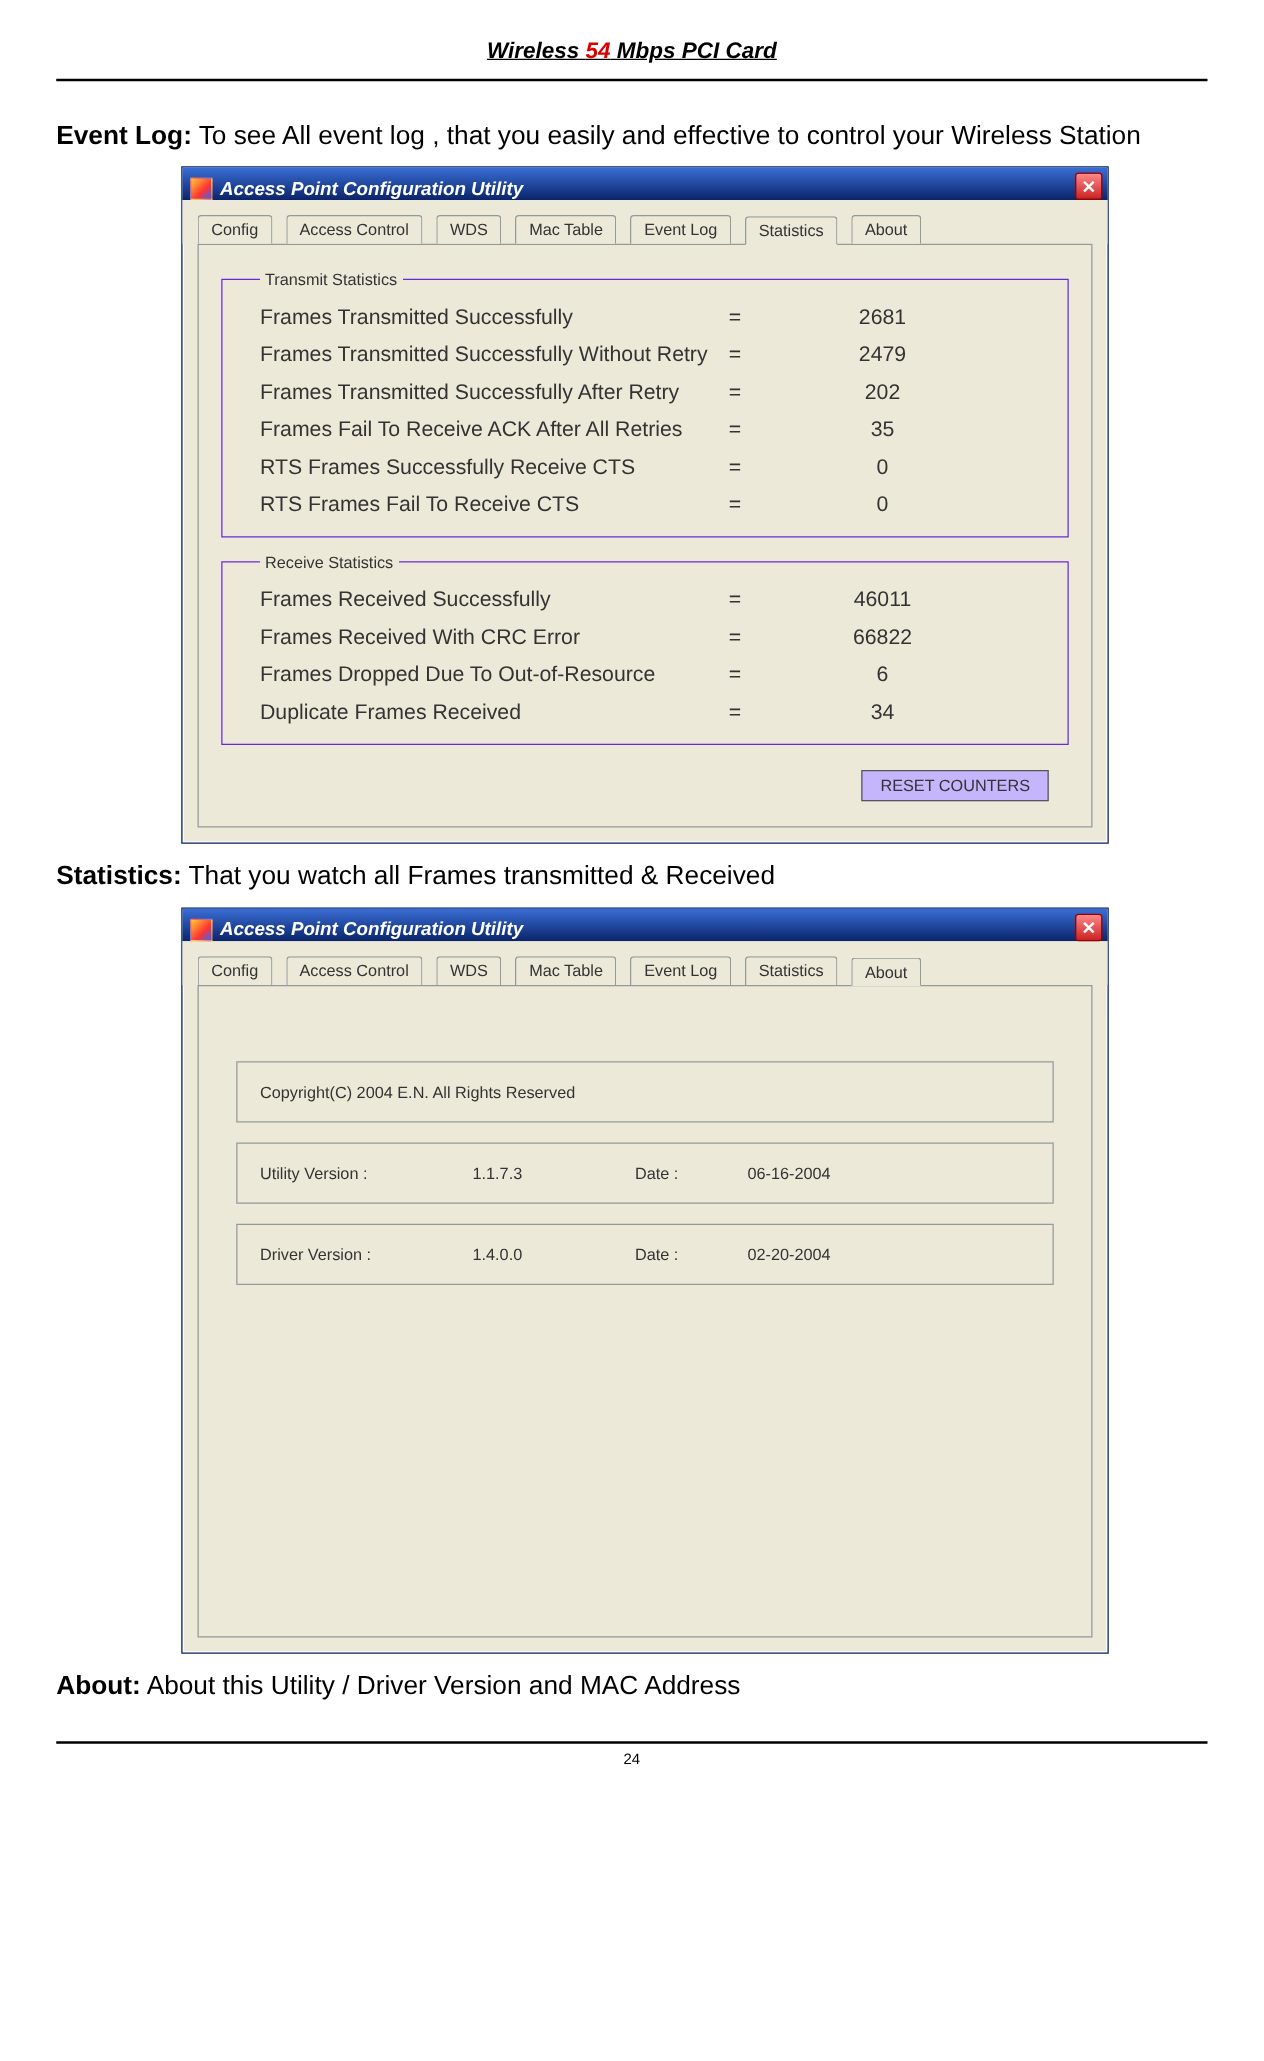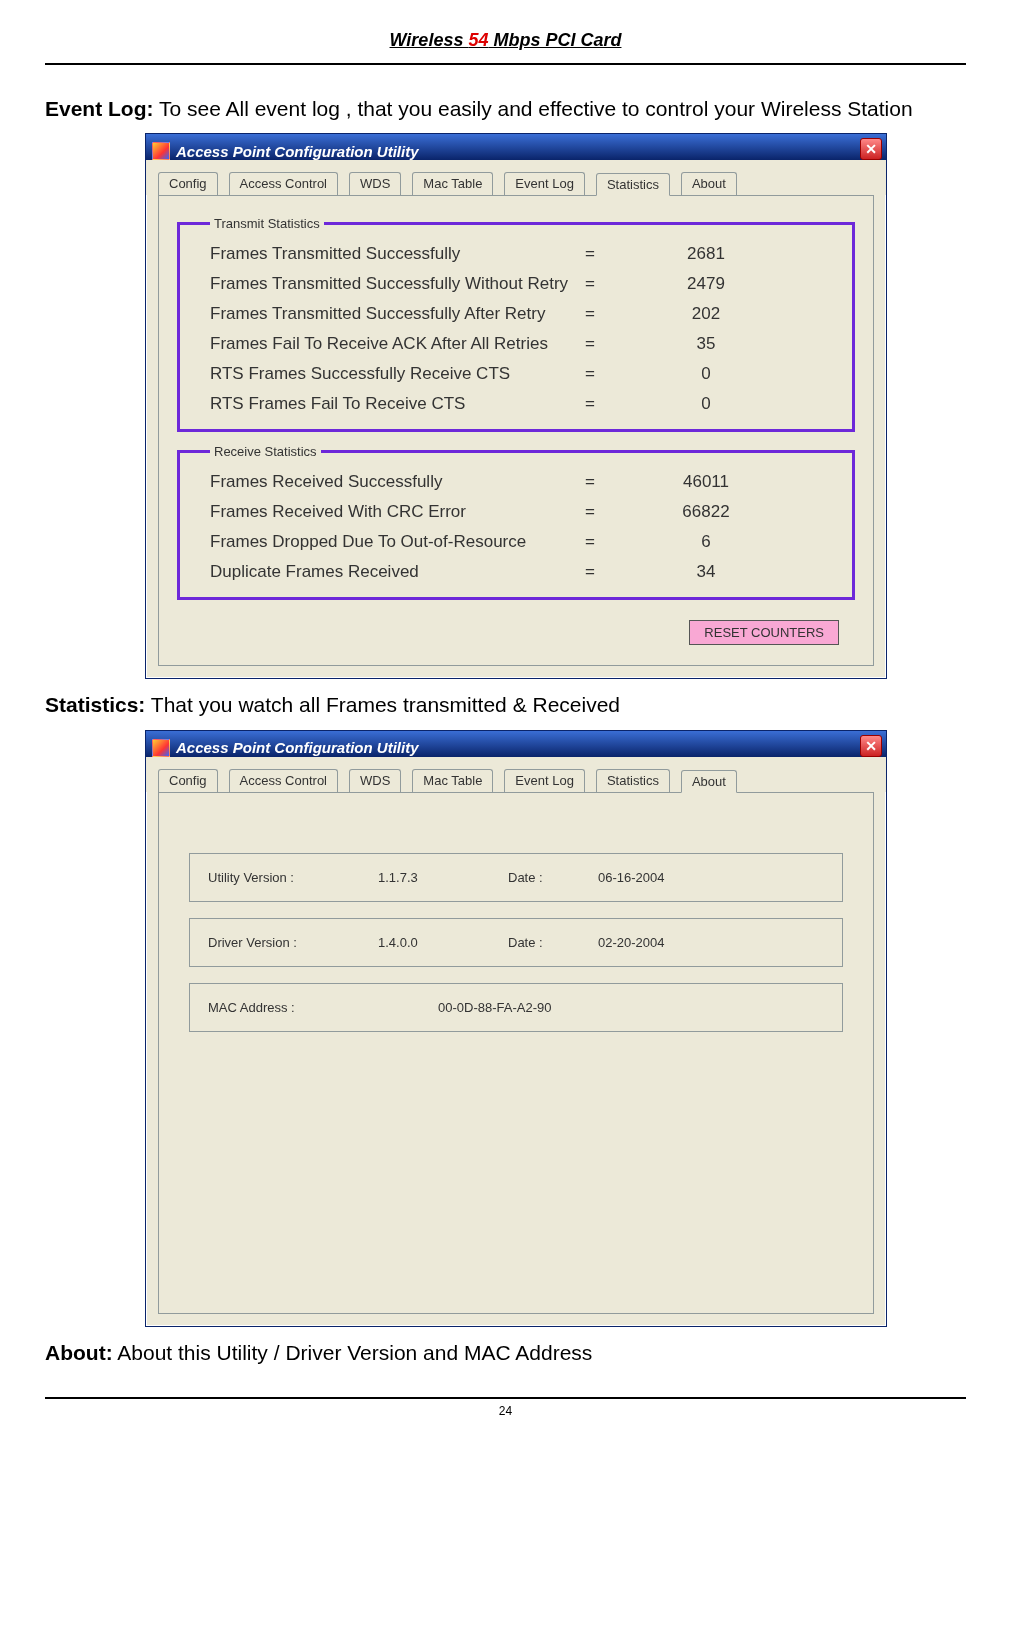--- a/index.html
+++ b/index.html
@@ -91,42 +91,42 @@
   }
   .tab-body {
     margin: 0 12px 12px 12px;
     border: 1px solid #919b9c;
     border-top: 1px solid #919b9c;
     background: #ece9d8;
     padding: 14px 14px 20px 14px;
     min-height: 300px;
   }
   fieldset.stats {
-    border: 3px solid #6d28d9;
+    border: 1px solid #6d28d9;
     margin: 6px 4px 12px 4px;
     padding: 8px 10px 10px 30px;
   }
   fieldset.stats legend {
     font-size: 13px;
     color: #333;
     padding: 0 4px;
   }
   .stat-row {
     display: flex;
     align-items: center;
     padding: 5px 0;
     font-size: 17px;
   }
   .stat-label { flex: 0 0 360px; }
   .stat-eq { flex: 0 0 40px; text-align: center; }
   .stat-val { flex: 1; text-align: center; padding-right: 40px; }
   .reset-wrap { text-align: right; padding: 8px 20px 0 0; }
   .reset-btn {
     border: 1px solid #555;
-    background: #f9a8d4;
+    background: #c4b5fd;
     padding: 4px 14px;
     font-size: 13px;
     color: #333;
   }
 
   
   .about-body {
     padding: 60px 30px 40px 30px;
   }
   .info-box {
@@ -253,36 +253,35 @@
   <div class="tabstrip">
     <div class="tab">Config</div>
     <div class="tab">Access Control</div>
     <div class="tab">WDS</div>
     <div class="tab">Mac Table</div>
     <div class="tab">Event Log</div>
     <div class="tab">Statistics</div>
     <div class="tab active">About</div>
   </div>
   <div class="tab-body about-body" style="min-height:420px;">
+    <div class="info-box full">
+      <span>Copyright(C) 2004 E.N. All Rights Reserved</span>
+    </div>
     <div class="info-box">
       <span class="lbl">Utility Version :</span>
       <span class="val">1.1.7.3</span>
       <span class="lbl2">Date :</span>
       <span class="val2">06-16-2004</span>
     </div>
     <div class="info-box">
       <span class="lbl">Driver Version :</span>
       <span class="val">1.4.0.0</span>
       <span class="lbl2">Date :</span>
       <span class="val2">02-20-2004</span>
     </div>
-    <div class="info-box full">
-      <span class="lbl">MAC Address :</span>
-      <span class="val">00-0D-88-FA-A2-90</span>
-    </div>
   </div>
 </div>
 
 <p class="body-text">
   <span class="bold">About:</span><span> About this Utility / Driver Version and MAC Address</span>
 </p>
 
 <hr class="hr-bot">
 <div class="page-num">24</div>
 

